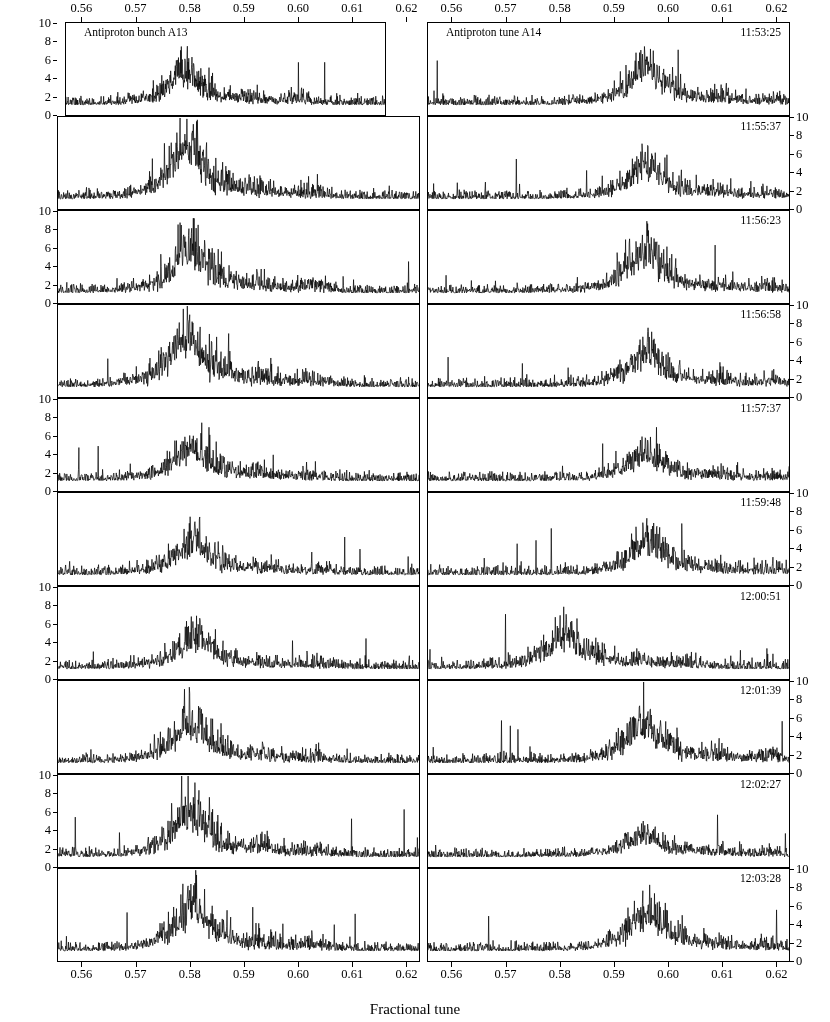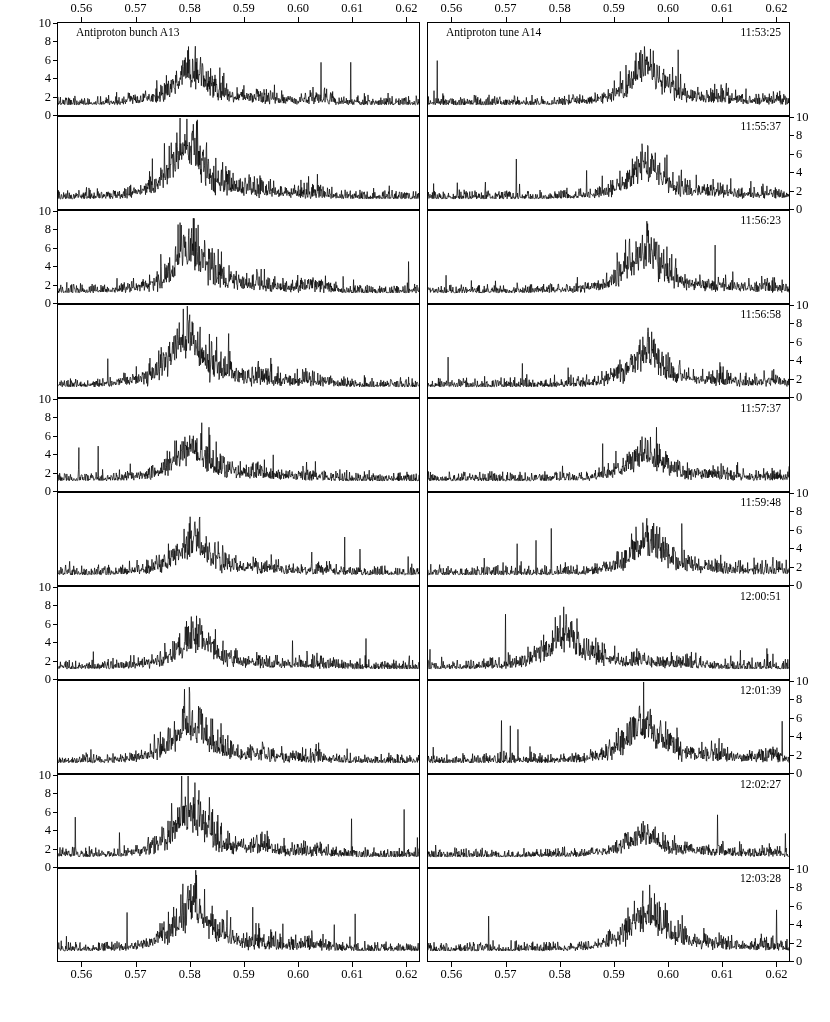--- a/index.html
+++ b/index.html
@@ -95,20 +95,21 @@
     background: #000;
   }
 </style>
 </head>
 <body>
 
 <div id="root">
 
   <div id="yaxis-title">Signal/background amplitude</div>
 
+  <div id="xaxis-title">Fractional tune</div>
 
   <div id="xticks-top">
       <div class="axis-tick xtick-top" style="left: 81.3806px; top: 2px;">0.56</div>
       <div class="axis-tick xtick-top" style="left: 135.56px; top: 2px;">0.57</div>
       <div class="axis-tick xtick-top" style="left: 189.739px; top: 2px;">0.58</div>
       <div class="axis-tick xtick-top" style="left: 243.918px; top: 2px;">0.59</div>
       <div class="axis-tick xtick-top" style="left: 298.097px; top: 2px;">0.60</div>
       <div class="axis-tick xtick-top" style="left: 352.276px; top: 2px;">0.61</div>
       <div class="axis-tick xtick-top" style="left: 406.455px; top: 2px;">0.62</div>
       <div class="axis-tick xtick-top" style="left: 451.381px; top: 2px;">0.56</div>
@@ -254,21 +255,21 @@
       <div class="tickmark" style="top: 924.2px; left: 790px; width: 4px; height: 1px;"></div>
       <div class="axis-tick ytick-right" style="top: 905.8px; left: 796px;">6</div>
       <div class="tickmark" style="top: 905.8px; left: 790px; width: 4px; height: 1px;"></div>
       <div class="axis-tick ytick-right" style="top: 887.4px; left: 796px;">8</div>
       <div class="tickmark" style="top: 887.4px; left: 790px; width: 4px; height: 1px;"></div>
       <div class="axis-tick ytick-right" style="top: 869px; left: 796px;">10</div>
       <div class="tickmark" style="top: 869px; left: 790px; width: 4px; height: 1px;"></div>
     </div>
 
   <div id="panels">
-      <div class="panel" style="left: 0px; top: 0px; width: 363px; height: 94px;">
+      <div class="panel" style="left: 8px; top: 0px; width: 321px; height: 94px;">
         <svg viewBox="0 0 361 92" preserveAspectRatio="none">
           <polyline points="0.00,73.83 0.40,81.51 0.80,80.15 1.20,80.75 1.61,78.55 2.01,79.32 2.41,74.01 2.81,81.85 3.21,81.37 3.61,80.19 4.02,80.63 4.42,80.26 4.82,76.74 5.22,77.05 5.62,81.09 6.02,77.22 6.42,81.37 6.83,81.77 7.23,79.56 7.63,74.75 8.03,77.20 8.43,74.90 8.83,77.29 9.24,81.48 9.64,81.51 10.04,80.35 10.44,74.66 10.84,81.92 11.24,78.42 11.65,75.56 12.05,81.45 12.45,77.12 12.85,81.88 13.25,77.02 13.65,80.87 14.05,81.15 14.46,81.14 14.86,79.76 15.26,79.00 15.66,75.27 16.06,80.98 16.46,81.91 16.87,72.91 17.27,75.65 17.67,77.94 18.07,81.82 18.47,81.74 18.87,77.69 19.27,79.84 19.68,81.07 20.08,81.95 20.48,81.66 20.88,78.79 21.28,80.00 21.68,81.57 22.09,77.44 22.49,79.87 22.89,78.99 23.29,80.49 23.69,75.76 24.09,79.76 24.49,80.75 24.90,77.43 25.30,77.76 25.70,81.59 26.10,81.33 26.50,75.26 26.90,77.91 27.31,81.30 27.71,81.87 28.11,80.26 28.51,79.82 28.91,81.56 29.31,81.18 29.72,75.39 30.12,75.99 30.52,81.52 30.92,80.23 31.32,76.32 31.72,81.11 32.12,79.58 32.53,80.58 32.93,79.59 33.33,79.37 33.73,81.09 34.13,80.94 34.53,81.25 34.94,81.60 35.34,79.90 35.74,79.54 36.14,80.71 36.54,79.52 36.94,81.32 37.34,80.70 37.75,78.36 38.15,81.51 38.55,81.48 38.95,80.77 39.35,76.71 39.75,73.30 40.16,79.70 40.56,80.39 40.96,81.10 41.36,81.24 41.76,80.82 42.16,81.28 42.57,73.31 42.97,80.98 43.37,79.10 43.77,81.74 44.17,79.89 44.57,80.28 44.97,78.06 45.38,78.43 45.78,81.35 46.18,80.20 46.58,80.85 46.98,80.58 47.38,77.34 47.79,79.87 48.19,74.46 48.59,79.69 48.99,76.36 49.39,75.96 49.79,80.22 50.19,80.14 50.60,72.11 51.00,78.56 51.40,81.89 51.80,81.14 52.20,78.17 52.60,78.33 53.01,77.75 53.41,78.07 53.81,80.28 54.21,79.44 54.61,81.00 55.01,80.31 55.41,78.13 55.82,79.94 56.22,79.42 56.62,81.55 57.02,80.29 57.42,76.83 57.82,73.48 58.23,80.17 58.63,69.17 59.03,81.56 59.43,81.73 59.83,77.41 60.23,80.53 60.64,80.05 61.04,74.25 61.44,81.15 61.84,80.85 62.24,81.55 62.64,78.82 63.04,78.85 63.45,79.40 63.85,79.57 64.25,75.56 64.65,80.05 65.05,79.37 65.45,81.24 65.86,73.62 66.26,79.05 66.66,78.57 67.06,78.75 67.46,80.83 67.86,76.48 68.26,78.00 68.67,79.01 69.07,76.85 69.47,75.92 69.87,75.58 70.27,69.69 70.67,74.15 71.08,75.47 71.48,70.11 71.88,78.38 72.28,78.36 72.68,72.89 73.08,77.40 73.48,73.57 73.89,75.69 74.29,74.84 74.69,80.80 75.09,77.00 75.49,72.03 75.89,75.72 76.30,75.55 76.70,77.03 77.10,71.64 77.50,78.25 77.90,73.63 78.30,79.89 78.71,77.82 79.11,79.84 79.51,73.39 79.91,78.01 80.31,77.35 80.71,79.96 81.11,79.98 81.52,77.38 81.92,79.38 82.32,75.14 82.72,72.66 83.12,77.64 83.52,77.99 83.93,78.66 84.33,77.45 84.73,79.01 85.13,70.57 85.53,77.80 85.93,71.03 86.33,74.71 86.74,72.66 87.14,71.62 87.54,67.68 87.94,73.48 88.34,75.14 88.74,75.14 89.15,77.46 89.55,77.44 89.95,73.19 90.35,76.25 90.75,71.38 91.15,71.05 91.56,73.78 91.96,77.49 92.36,77.89 92.76,78.19 93.16,76.86 93.56,72.65 93.96,78.23 94.37,71.03 94.77,78.93 95.17,78.22 95.57,71.31 95.97,72.82 96.37,72.82 96.78,72.76 97.18,73.98 97.58,78.56 97.98,65.55 98.38,79.50 98.78,57.33 99.18,67.13 99.59,78.16 99.99,72.81 100.39,74.17 100.79,74.83 101.19,75.55 101.59,68.90 102.00,78.68 102.40,75.36 102.80,61.86 103.20,68.14 103.60,72.38 104.00,63.13 104.40,71.16 104.81,69.87 105.21,75.44 105.61,78.57 106.01,72.45 106.41,60.16 106.81,76.68 107.22,72.21 107.62,61.66 108.02,70.54 108.42,52.26 108.82,69.11 109.22,72.31 109.63,60.74 110.03,71.92 110.43,57.86 110.83,62.74 111.23,70.95 111.63,74.00 112.03,71.19 112.44,60.92 112.84,66.06 113.24,56.93 113.64,69.46 114.04,65.29 114.44,57.01 114.85,56.05 115.25,61.33 115.65,57.82 116.05,65.18 116.45,65.47 116.85,65.56 117.25,70.78 117.66,52.10 118.06,59.61 118.46,47.83 118.86,55.66 119.26,62.65 119.66,61.31 120.07,61.09 120.47,65.69 120.87,58.19 121.27,62.78 121.67,57.05 122.07,54.65 122.47,56.53 122.88,48.21 123.28,52.11 123.68,42.61 124.08,61.65 124.48,43.65 124.88,37.31 125.29,43.47 125.69,53.44 126.09,53.47 126.49,36.90 126.89,52.48 127.29,34.56 127.70,55.37 128.10,55.06 128.50,52.58 128.90,39.58 129.30,54.23 129.70,27.32 130.10,50.29 130.51,23.52 130.91,54.94 131.31,38.59 131.71,36.58 132.11,56.45 132.51,51.57 132.92,64.32 133.32,58.51 133.72,57.00 134.12,59.36 134.52,35.85 134.92,37.68 135.32,55.41 135.73,50.97 136.13,48.07 136.53,58.46 136.93,35.25 137.33,23.21 137.73,66.26 138.14,38.95 138.54,55.82 138.94,35.26 139.34,56.57 139.74,46.77 140.14,52.78 140.55,60.01 140.95,51.51 141.35,52.15 141.75,50.64 142.15,41.36 142.55,34.07 142.95,44.55 143.36,62.76 143.76,53.03 144.16,40.35 144.56,40.74 144.96,44.87 145.36,63.37 145.77,52.59 146.17,64.30 146.57,55.49 146.97,58.21 147.37,56.71 147.77,63.48 148.17,48.46 148.58,50.45 148.98,66.92 149.38,60.35 149.78,68.63 150.18,47.86 150.58,63.59 150.99,58.08 151.39,66.23 151.79,53.87 152.19,72.57 152.59,45.28 152.99,60.37 153.39,59.95 153.80,63.20 154.20,52.80 154.60,57.67 155.00,74.55 155.40,59.14 155.80,72.71 156.21,55.96 156.61,62.83 157.01,51.89 157.41,68.94 157.81,55.84 158.21,61.77 158.62,61.03 159.02,65.81 159.42,74.14 159.82,70.11 160.22,77.31 160.62,70.43 161.02,66.32 161.43,66.31 161.83,44.61 162.23,74.67 162.63,62.00 163.03,59.77 163.43,77.03 163.84,68.19 164.24,71.61 164.64,53.09 165.04,72.94 165.44,72.02 165.84,49.93 166.24,74.11 166.65,72.37 167.05,64.82 167.45,66.78 167.85,72.37 168.25,68.44 168.65,60.40 169.06,73.85 169.46,76.83 169.86,66.37 170.26,73.43 170.66,71.05 171.06,78.34 171.46,72.24 171.87,68.46 172.27,72.63 172.67,74.44 173.07,72.42 173.47,73.02 173.87,74.17 174.28,69.28 174.68,69.33 175.08,74.19 175.48,79.28 175.88,76.81 176.28,73.91 176.69,75.79 177.09,75.45 177.49,73.67 177.89,76.32 178.29,74.99 178.69,76.70 179.09,64.30 179.50,75.98 179.90,70.55 180.30,72.16 180.70,77.28 181.10,71.94 181.50,74.75 181.91,71.25 182.31,71.86 182.71,70.82 183.11,69.03 183.51,73.30 183.91,68.93 184.31,73.69 184.72,66.41 185.12,77.05 185.52,74.48 185.92,62.29 186.32,75.81 186.72,71.92 187.13,73.96 187.53,76.87 187.93,74.17 188.33,74.72 188.73,70.04 189.13,71.41 189.54,76.12 189.94,72.00 190.34,70.88 190.74,73.07 191.14,77.92 191.54,73.45 191.94,73.92 192.35,70.03 192.75,77.51 193.15,72.72 193.55,70.61 193.95,72.74 194.35,79.41 194.76,72.51 195.16,78.69 195.56,75.47 195.96,74.28 196.36,71.18 196.76,75.48 197.16,75.91 197.57,74.83 197.97,77.34 198.37,65.83 198.77,69.91 199.17,70.81 199.57,66.43 199.98,73.78 200.38,68.31 200.78,77.98 201.18,75.06 201.58,71.50 201.98,73.16 202.38,68.11 202.79,76.54 203.19,78.95 203.59,76.88 203.99,69.64 204.39,79.58 204.79,75.36 205.20,73.62 205.60,78.82 206.00,66.27 206.40,71.60 206.80,70.21 207.20,80.86 207.61,77.50 208.01,78.74 208.41,66.14 208.81,78.35 209.21,75.82 209.61,72.31 210.01,78.50 210.42,69.83 210.82,74.63 211.22,77.72 211.62,81.16 212.02,73.48 212.42,67.47 212.83,69.23 213.23,75.58 213.63,76.52 214.03,75.96 214.43,74.95 214.83,69.41 215.23,74.89 215.64,76.63 216.04,75.97 216.44,61.78 216.84,77.37 217.24,80.52 217.64,74.28 218.05,77.61 218.45,75.99 218.85,69.86 219.25,74.29 219.65,76.56 220.05,76.67 220.45,79.64 220.86,75.07 221.26,78.23 221.66,79.92 222.06,76.39 222.46,77.72 222.86,79.48 223.27,75.99 223.67,67.47 224.07,75.62 224.47,77.81 224.87,71.62 225.27,80.13 225.68,74.24 226.08,80.18 226.48,76.01 226.88,74.29 227.28,79.54 227.68,80.47 228.08,75.88 228.49,77.97 228.89,74.36 229.29,78.45 229.69,77.68 230.09,73.01 230.49,76.27 230.90,74.67 231.30,76.84 231.70,75.86 232.10,73.15 232.50,75.18 232.90,77.61 233.30,78.67 233.71,74.86 234.11,74.18 234.51,79.09 234.91,75.75 235.31,79.53 235.71,79.39 236.12,80.25 236.52,75.31 236.92,76.22 237.32,80.81 237.72,75.96 238.12,76.73 238.53,76.88 238.93,81.43 239.33,78.40 239.73,77.90 240.13,78.40 240.53,80.25 240.93,78.15 241.34,78.48 241.74,74.32 242.14,74.00 242.54,78.89 242.94,77.74 243.34,70.52 243.75,74.66 244.15,75.36 244.55,76.92 244.95,78.06 245.35,78.03 245.75,79.04 246.15,74.76 246.56,76.06 246.96,73.18 247.36,69.93 247.76,72.52 248.16,79.31 248.56,76.69 248.97,77.90 249.37,79.93 249.77,76.90 250.17,78.37 250.57,73.86 250.97,80.95 251.37,73.38 251.78,73.73 252.18,67.14 252.58,73.71 252.98,69.60 253.38,73.38 253.78,77.05 254.19,78.11 254.59,73.42 254.99,64.00 255.39,72.95 255.79,81.04 256.19,79.77 256.60,74.64 257.00,78.89 257.40,72.62 257.80,75.53 258.20,69.46 258.60,73.76 259.00,70.57 259.41,77.54 259.81,76.94 260.21,71.43 260.61,79.87 261.01,79.22 261.41,76.84 261.82,71.60 262.22,71.96 262.62,78.32 263.02,39.34 263.42,75.56 263.82,77.71 264.22,79.19 264.63,77.95 265.03,76.70 265.43,77.08 265.83,73.79 266.23,67.00 266.63,64.76 267.04,79.23 267.44,70.73 267.84,73.62 268.24,74.34 268.64,65.80 269.04,76.58 269.44,76.48 269.85,78.07 270.25,79.78 270.65,80.23 271.05,81.23 271.45,76.87 271.85,76.62 272.26,72.00 272.66,69.47 273.06,78.67 273.46,78.47 273.86,70.52 274.26,74.88 274.67,68.48 275.07,78.77 275.47,73.61 275.87,74.67 276.27,78.91 276.67,75.07 277.07,80.01 277.48,76.33 277.88,81.82 278.28,80.28 278.68,79.29 279.08,78.87 279.48,79.42 279.89,79.06 280.29,81.20 280.69,81.25 281.09,74.67 281.49,77.99 281.89,80.74 282.29,78.92 282.70,78.24 283.10,80.60 283.50,74.51 283.90,78.67 284.30,77.56 284.70,79.06 285.11,80.85 285.51,75.53 285.91,73.60 286.31,78.73 286.71,79.92 287.11,78.38 287.52,78.74 287.92,80.02 288.32,75.18 288.72,79.47 289.12,80.95 289.52,77.14 289.92,80.73 290.33,81.87 290.73,80.25 291.13,77.01 291.53,80.36 291.93,77.56 292.33,78.86 292.74,39.27 293.14,80.68 293.54,79.27 293.94,76.37 294.34,79.84 294.74,81.74 295.14,78.58 295.55,81.08 295.95,81.50 296.35,76.77 296.75,76.91 297.15,78.50 297.55,77.95 297.96,78.71 298.36,78.91 298.76,76.49 299.16,73.96 299.56,79.09 299.96,72.53 300.36,77.18 300.77,79.96 301.17,78.24 301.57,80.88 301.97,80.54 302.37,81.75 302.77,80.97 303.18,78.98 303.58,81.62 303.98,81.36 304.38,81.04 304.78,76.80 305.18,79.28 305.59,81.89 305.99,78.30 306.39,70.23 306.79,81.64 307.19,73.35 307.59,81.01 307.99,79.76 308.40,80.25 308.80,78.00 309.20,81.64 309.60,81.72 310.00,71.92 310.40,77.78 310.81,77.25 311.21,78.34 311.61,77.45 312.01,78.80 312.41,81.28 312.81,81.16 313.21,81.69 313.62,78.25 314.02,81.51 314.42,80.32 314.82,75.88 315.22,79.38 315.62,78.29 316.03,78.62 316.43,81.56 316.83,80.64 317.23,80.42 317.63,77.81 318.03,77.64 318.43,80.59 318.84,79.04 319.24,78.31 319.64,80.39 320.04,81.67 320.44,77.62 320.84,81.92 321.25,78.06 321.65,77.39 322.05,81.70 322.45,79.73 322.85,74.67 323.25,81.09 323.66,81.69 324.06,76.99 324.46,78.80 324.86,80.86 325.26,80.80 325.66,80.00 326.06,75.42 326.47,81.53 326.87,81.87 327.27,78.64 327.67,80.96 328.07,75.10 328.47,81.82 328.88,76.09 329.28,75.86 329.68,79.18 330.08,70.01 330.48,81.39 330.88,81.33 331.28,79.90 331.69,74.99 332.09,75.22 332.49,81.55 332.89,80.50 333.29,78.61 333.69,80.74 334.10,73.20 334.50,78.73 334.90,81.97 335.30,80.89 335.70,81.68 336.10,81.48 336.51,80.89 336.91,80.27 337.31,80.70 337.71,76.99 338.11,75.62 338.51,79.62 338.91,79.09 339.32,78.53 339.72,78.87 340.12,77.51 340.52,81.64 340.92,75.43 341.32,81.79 341.73,81.61 342.13,81.98 342.53,77.03 342.93,80.71 343.33,80.57 343.73,80.18 344.13,75.43 344.54,81.09 344.94,81.80 345.34,81.45 345.74,75.41 346.14,77.52 346.54,74.98 346.95,81.34 347.35,78.03 347.75,74.34 348.15,74.46 348.55,80.78 348.95,81.64 349.35,79.96 349.76,78.90 350.16,81.85 350.56,73.19 350.96,81.08 351.36,78.31 351.76,77.25 352.17,81.53 352.57,81.48 352.97,80.68 353.37,79.99 353.77,79.54 354.17,79.08 354.58,81.61 354.98,81.96 355.38,80.16 355.78,81.04 356.18,78.12 356.58,81.26 356.98,81.76 357.39,81.92 357.79,81.52 358.19,72.66 358.59,75.17 358.99,79.54 359.39,79.72 359.80,81.77 360.20,76.15 360.60,80.43 361.00,78.73" fill="none" stroke="#000000" stroke-width="0.7" vector-effect="non-scaling-stroke"></polyline>
         </svg>
         <div class="panel-label left">Antiproton bunch A13</div>
       </div>
       <div class="panel" style="left: 370px; top: 0px; width: 363px; height: 94px;">
         <svg viewBox="0 0 361 92" preserveAspectRatio="none">
           <polyline points="0.00,81.05 0.40,73.51 0.80,81.59 1.20,80.04 1.61,81.13 2.01,80.14 2.41,77.43 2.81,79.80 3.21,80.69 3.61,80.22 4.02,79.58 4.42,80.07 4.82,79.35 5.22,81.46 5.62,78.60 6.02,67.67 6.42,80.13 6.83,79.84 7.23,82.00 7.63,79.61 8.03,75.29 8.43,80.13 8.83,78.74 9.24,37.60 9.64,80.20 10.04,78.51 10.44,75.65 10.84,80.50 11.24,79.19 11.65,80.37 12.05,77.87 12.45,81.83 12.85,79.99 13.25,76.04 13.65,79.63 14.05,80.62 14.46,76.98 14.86,70.44 15.26,81.81 15.66,72.63 16.06,81.63 16.46,77.79 16.87,80.37 17.27,77.84 17.67,76.46 18.07,81.97 18.47,78.40 18.87,77.08 19.27,80.18 19.68,81.11 20.08,79.82 20.48,81.63 20.88,77.44 21.28,79.75 21.68,77.67 22.09,76.00 22.49,75.66 22.89,75.96 23.29,80.45 23.69,80.81 24.09,75.45 24.49,78.16 24.90,81.10 25.30,76.09 25.70,81.98 26.10,78.20 26.50,78.26 26.90,80.35 27.31,81.90 27.71,77.53 28.11,81.98 28.51,81.95 28.91,81.25 29.31,79.25 29.72,81.55 30.12,81.64 30.52,77.72 30.92,77.59 31.32,76.98 31.72,81.80 32.12,81.94 32.53,74.27 32.93,76.26 33.33,77.73 33.73,81.73 34.13,75.94 34.53,79.61 34.94,80.23 35.34,79.57 35.74,81.96 36.14,75.38 36.54,81.99 36.94,77.65 37.34,81.45 37.75,80.18 38.15,78.87 38.55,78.93 38.95,80.57 39.35,75.96 39.75,78.74 40.16,80.82 40.56,79.10 40.96,78.06 41.36,76.89 41.76,80.20 42.16,81.39 42.57,77.80 42.97,81.34 43.37,81.04 43.77,77.22 44.17,81.23 44.57,80.44 44.97,81.45 45.38,79.60 45.78,79.65 46.18,71.98 46.58,72.86 46.98,79.38 47.38,77.26 47.79,72.55 48.19,81.96 48.59,80.64 48.99,75.61 49.39,81.46 49.79,74.09 50.19,79.51 50.60,81.30 51.00,80.73 51.40,80.77 51.80,76.88 52.20,81.73 52.60,75.55 53.01,79.99 53.41,81.82 53.81,81.97 54.21,78.58 54.61,80.10 55.01,81.93 55.41,81.75 55.82,81.20 56.22,78.45 56.62,80.47 57.02,81.80 57.42,81.93 57.82,77.24 58.23,76.21 58.63,80.98 59.03,81.97 59.43,74.98 59.83,74.48 60.23,81.49 60.64,81.60 61.04,71.81 61.44,81.24 61.84,81.60 62.24,81.75 62.64,78.60 63.04,81.31 63.45,81.47 63.85,76.28 64.25,76.36 64.65,81.90 65.05,75.65 65.45,78.44 65.86,80.03 66.26,80.25 66.66,73.24 67.06,78.41 67.46,81.79 67.86,81.37 68.26,80.71 68.67,76.51 69.07,74.57 69.47,80.80 69.87,78.09 70.27,80.55 70.67,76.68 71.08,76.35 71.48,75.82 71.88,73.72 72.28,77.90 72.68,81.01 73.08,78.14 73.48,81.14 73.89,81.54 74.29,80.78 74.69,80.60 75.09,79.06 75.49,80.72 75.89,77.29 76.30,81.94 76.70,79.70 77.10,79.82 77.50,76.70 77.90,81.86 78.30,76.89 78.71,81.63 79.11,76.86 79.51,79.49 79.91,79.98 80.31,80.41 80.71,81.32 81.11,76.79 81.52,77.71 81.92,81.89 82.32,79.96 82.72,78.14 83.12,79.19 83.52,80.01 83.93,76.64 84.33,77.19 84.73,81.40 85.13,81.17 85.53,77.00 85.93,78.85 86.33,72.58 86.74,73.05 87.14,79.13 87.54,81.40 87.94,78.88 88.34,81.52 88.74,78.08 89.15,80.91 89.55,73.75 89.95,80.44 90.35,77.12 90.75,81.45 91.15,81.93 91.56,77.49 91.96,81.21 92.36,81.25 92.76,80.30 93.16,79.63 93.56,78.79 93.96,81.01 94.37,80.77 94.77,79.18 95.17,79.55 95.57,77.69 95.97,77.78 96.37,80.45 96.78,79.78 97.18,79.76 97.58,81.76 97.98,79.11 98.38,74.36 98.78,81.27 99.18,78.78 99.59,78.52 99.99,80.72 100.39,81.66 100.79,81.70 101.19,80.22 101.59,78.37 102.00,79.15 102.40,81.84 102.80,77.81 103.20,81.38 103.60,81.59 104.00,71.99 104.40,78.35 104.81,81.62 105.21,78.95 105.61,79.21 106.01,81.75 106.41,78.79 106.81,79.63 107.22,75.97 107.62,79.50 108.02,77.39 108.42,81.66 108.82,81.15 109.22,75.19 109.63,77.81 110.03,77.87 110.43,78.83 110.83,81.20 111.23,81.78 111.63,80.77 112.03,80.60 112.44,80.87 112.84,80.59 113.24,78.35 113.64,73.21 114.04,80.53 114.44,80.47 114.85,76.17 115.25,80.70 115.65,77.56 116.05,81.13 116.45,78.10 116.85,78.68 117.25,78.48 117.66,79.01 118.06,81.12 118.46,81.36 118.86,80.73 119.26,80.75 119.66,78.33 120.07,81.39 120.47,80.85 120.87,81.66 121.27,79.96 121.67,81.47 122.07,81.21 122.47,80.76 122.88,81.29 123.28,81.74 123.68,79.24 124.08,77.24 124.48,81.04 124.88,80.95 125.29,80.94 125.69,78.63 126.09,76.82 126.49,74.20 126.89,80.54 127.29,79.50 127.70,80.71 128.10,81.19 128.50,80.98 128.90,77.30 129.30,78.14 129.70,76.83 130.10,78.11 130.51,81.18 130.91,80.60 131.31,74.16 131.71,80.12 132.11,80.59 132.51,76.08 132.92,77.79 133.32,80.60 133.72,77.53 134.12,75.12 134.52,81.95 134.92,78.96 135.32,75.95 135.73,77.50 136.13,81.65 136.53,72.98 136.93,79.01 137.33,81.62 137.73,79.17 138.14,76.25 138.54,76.96 138.94,76.71 139.34,77.47 139.74,77.26 140.14,80.03 140.55,81.56 140.95,71.74 141.35,80.20 141.75,77.25 142.15,80.36 142.55,78.85 142.95,79.74 143.36,79.14 143.76,75.58 144.16,74.83 144.56,76.21 144.96,71.40 145.36,72.38 145.77,73.91 146.17,78.34 146.57,77.88 146.97,79.07 147.37,75.24 147.77,78.95 148.17,78.04 148.58,80.28 148.98,73.37 149.38,77.72 149.78,77.35 150.18,80.08 150.58,79.39 150.99,75.12 151.39,80.89 151.79,71.43 152.19,74.99 152.59,78.18 152.99,78.32 153.39,79.70 153.80,76.55 154.20,79.53 154.60,72.56 155.00,79.10 155.40,77.02 155.80,77.10 156.21,76.03 156.61,79.90 157.01,78.59 157.41,76.98 157.81,78.40 158.21,80.15 158.62,76.74 159.02,80.93 159.42,79.33 159.82,79.45 160.22,74.74 160.62,78.80 161.02,75.46 161.43,80.55 161.83,73.92 162.23,78.50 162.63,74.57 163.03,79.36 163.43,73.57 163.84,80.45 164.24,76.17 164.64,75.62 165.04,78.23 165.44,77.29 165.84,78.55 166.24,76.17 166.65,78.19 167.05,69.59 167.45,71.84 167.85,79.36 168.25,79.17 168.65,77.43 169.06,77.62 169.46,71.16 169.86,77.97 170.26,73.78 170.66,75.29 171.06,75.29 171.46,75.53 171.87,75.12 172.27,73.83 172.67,73.29 173.07,77.83 173.47,78.83 173.87,77.27 174.28,70.69 174.68,80.45 175.08,72.37 175.48,75.32 175.88,69.53 176.28,74.04 176.69,73.71 177.09,70.89 177.49,74.57 177.89,75.16 178.29,73.69 178.69,73.32 179.09,74.79 179.50,78.71 179.90,72.42 180.30,66.27 180.70,75.63 181.10,72.46 181.50,72.98 181.91,70.05 182.31,76.53 182.71,75.07 183.11,70.96 183.51,78.62 183.91,69.14 184.31,70.19 184.72,65.36 185.12,66.92 185.52,77.39 185.92,71.21 186.32,57.53 186.72,67.35 187.13,72.81 187.53,73.10 187.93,71.95 188.33,65.16 188.73,70.54 189.13,71.10 189.54,66.87 189.94,68.91 190.34,68.65 190.74,64.27 191.14,73.40 191.54,66.03 191.94,62.71 192.35,48.36 192.75,68.23 193.15,70.24 193.55,59.96 193.95,66.00 194.35,62.22 194.76,57.10 195.16,73.21 195.56,75.05 195.96,73.95 196.36,70.09 196.76,72.39 197.16,73.16 197.57,67.43 197.97,42.05 198.37,57.19 198.77,74.10 199.17,61.83 199.57,70.58 199.98,56.50 200.38,51.05 200.78,62.90 201.18,47.34 201.58,55.66 201.98,65.13 202.38,64.56 202.79,55.16 203.19,54.65 203.59,48.55 203.99,65.74 204.39,58.63 204.79,55.54 205.20,62.06 205.60,48.32 206.00,55.46 206.40,56.14 206.80,46.88 207.20,37.66 207.61,57.72 208.01,29.71 208.41,52.73 208.81,56.25 209.21,51.58 209.61,56.56 210.01,49.12 210.42,38.15 210.82,39.94 211.22,46.42 211.62,29.62 212.02,52.60 212.42,54.89 212.83,27.09 213.23,50.30 213.63,58.93 214.03,40.77 214.43,31.08 214.83,48.90 215.23,53.35 215.64,52.32 216.04,44.71 216.44,23.46 216.84,31.24 217.24,52.73 217.64,36.71 218.05,38.09 218.45,33.74 218.85,41.87 219.25,33.63 219.65,49.97 220.05,51.24 220.45,38.72 220.86,47.82 221.26,46.09 221.66,43.75 222.06,47.51 222.46,25.96 222.86,44.02 223.27,40.96 223.67,46.04 224.07,55.74 224.47,56.86 224.87,52.83 225.27,27.65 225.68,54.03 226.08,50.36 226.48,40.40 226.88,53.90 227.28,57.44 227.68,66.24 228.08,65.57 228.49,64.02 228.89,41.82 229.29,43.29 229.69,53.49 230.09,55.68 230.49,59.59 230.90,57.72 231.30,42.90 231.70,55.98 232.10,56.65 232.50,59.01 232.90,57.07 233.30,63.58 233.71,58.23 234.11,71.49 234.51,60.47 234.91,49.97 235.31,51.57 235.71,45.91 236.12,55.78 236.52,69.39 236.92,51.80 237.32,65.14 237.72,53.08 238.12,56.55 238.53,59.78 238.93,63.43 239.33,57.29 239.73,53.74 240.13,60.01 240.53,64.41 240.93,62.18 241.34,58.18 241.74,51.00 242.14,65.41 242.54,70.22 242.94,65.11 243.34,60.02 243.75,58.92 244.15,63.95 244.55,44.10 244.95,61.55 245.35,57.53 245.75,58.66 246.15,73.13 246.56,77.79 246.96,65.04 247.36,67.47 247.76,52.89 248.16,53.76 248.56,74.59 248.97,66.68 249.37,72.07 249.77,71.73 250.17,26.79 250.57,71.64 250.97,64.53 251.37,75.50 251.78,72.39 252.18,66.59 252.58,50.94 252.98,65.91 253.38,75.68 253.78,76.98 254.19,68.61 254.59,72.29 254.99,65.57 255.39,69.28 255.79,72.00 256.19,65.78 256.60,60.38 257.00,72.79 257.40,65.07 257.80,70.48 258.20,73.69 258.60,79.36 259.00,69.07 259.41,67.79 259.81,74.90 260.21,73.89 260.61,72.14 261.01,72.41 261.41,75.84 261.82,73.93 262.22,72.63 262.62,75.32 263.02,66.65 263.42,74.88 263.82,74.30 264.22,78.12 264.63,67.19 265.03,77.16 265.43,75.75 265.83,68.11 266.23,68.18 266.63,75.01 267.04,68.39 267.44,70.73 267.84,70.40 268.24,78.53 268.64,76.68 269.04,76.06 269.44,68.30 269.85,63.96 270.25,71.73 270.65,70.45 271.05,69.53 271.45,76.28 271.85,73.71 272.26,73.83 272.66,77.76 273.06,74.90 273.46,68.75 273.86,77.19 274.26,72.94 274.67,71.63 275.07,75.12 275.47,78.58 275.87,72.41 276.27,76.44 276.67,75.78 277.07,75.90 277.48,79.06 277.88,79.43 278.28,72.87 278.68,67.01 279.08,68.33 279.48,70.87 279.89,75.04 280.29,71.68 280.69,79.09 281.09,76.39 281.49,73.23 281.89,78.36 282.29,77.24 282.70,65.25 283.10,73.31 283.50,79.14 283.90,69.31 284.30,77.82 284.70,66.78 285.11,69.76 285.51,79.62 285.91,70.05 286.31,78.19 286.71,60.90 287.11,74.39 287.52,75.33 287.92,73.74 288.32,76.28 288.72,66.01 289.12,70.81 289.52,75.21 289.92,79.20 290.33,70.14 290.73,74.54 291.13,75.71 291.53,73.56 291.93,72.72 292.33,78.70 292.74,67.67 293.14,61.59 293.54,71.77 293.94,79.31 294.34,65.20 294.74,77.77 295.14,75.47 295.55,67.52 295.95,75.82 296.35,74.66 296.75,78.23 297.15,79.20 297.55,78.68 297.96,64.12 298.36,60.15 298.76,72.71 299.16,69.10 299.56,72.55 299.96,68.59 300.36,64.82 300.77,80.63 301.17,75.04 301.57,80.41 301.97,72.55 302.37,79.97 302.77,77.73 303.18,75.20 303.58,77.44 303.98,70.24 304.38,77.35 304.78,77.37 305.18,77.82 305.59,75.38 305.99,76.00 306.39,74.96 306.79,77.22 307.19,76.96 307.59,66.73 307.99,76.91 308.40,73.48 308.80,79.93 309.20,76.95 309.60,72.74 310.00,78.92 310.40,78.25 310.81,76.02 311.21,72.14 311.61,77.49 312.01,76.67 312.41,72.98 312.81,76.65 313.21,79.02 313.62,71.73 314.02,74.92 314.42,71.01 314.82,78.85 315.22,81.02 315.62,76.18 316.03,78.32 316.43,78.24 316.83,76.82 317.23,79.62 317.63,74.41 318.03,65.64 318.43,80.45 318.84,77.19 319.24,77.63 319.64,80.70 320.04,80.90 320.44,80.00 320.84,79.39 321.25,75.23 321.65,72.91 322.05,74.23 322.45,79.48 322.85,78.31 323.25,76.97 323.66,79.67 324.06,78.31 324.46,79.64 324.86,76.03 325.26,77.08 325.66,78.47 326.06,76.65 326.47,78.81 326.87,74.80 327.27,77.88 327.67,80.59 328.07,70.95 328.47,74.27 328.88,78.22 329.28,80.99 329.68,75.25 330.08,80.68 330.48,71.04 330.88,71.18 331.28,81.52 331.69,74.80 332.09,80.37 332.49,80.17 332.89,79.80 333.29,77.54 333.69,78.43 334.10,75.85 334.50,75.08 334.90,70.31 335.30,78.70 335.70,75.14 336.10,76.90 336.51,78.18 336.91,72.36 337.31,75.14 337.71,76.55 338.11,74.04 338.51,79.22 338.91,76.81 339.32,79.87 339.72,75.00 340.12,74.11 340.52,77.11 340.92,81.48 341.32,70.68 341.73,77.81 342.13,74.92 342.53,78.74 342.93,78.85 343.33,73.09 343.73,74.52 344.13,80.79 344.54,76.87 344.94,80.14 345.34,68.40 345.74,71.50 346.14,77.08 346.54,79.72 346.95,77.69 347.35,75.87 347.75,77.03 348.15,78.34 348.55,71.91 348.95,76.50 349.35,69.53 349.76,75.90 350.16,77.57 350.56,73.31 350.96,77.82 351.36,77.12 351.76,67.85 352.17,79.54 352.57,72.22 352.97,81.37 353.37,80.13 353.77,76.67 354.17,75.56 354.58,81.30 354.98,75.90 355.38,78.89 355.78,71.16 356.18,76.64 356.58,76.27 356.98,72.74 357.39,75.39 357.79,81.87 358.19,74.64 358.59,75.06 358.99,80.86 359.39,80.93 359.80,78.20 360.20,75.11 360.60,80.09 361.00,75.94" fill="none" stroke="#000000" stroke-width="0.7" vector-effect="non-scaling-stroke"></polyline>
         </svg>
         <div class="panel-label left">Antiproton tune A14</div>

